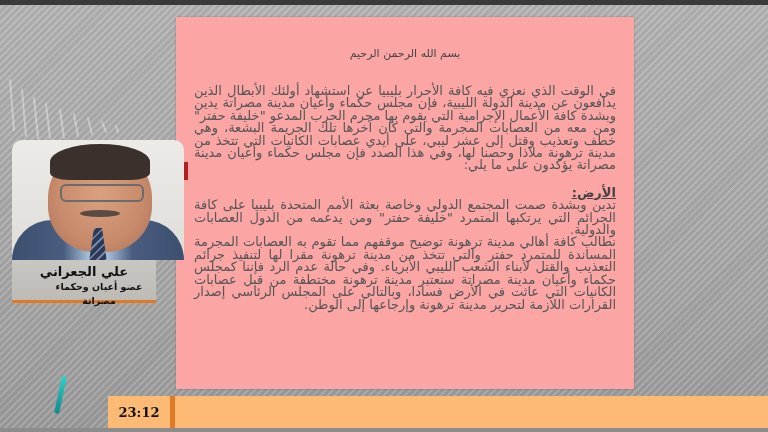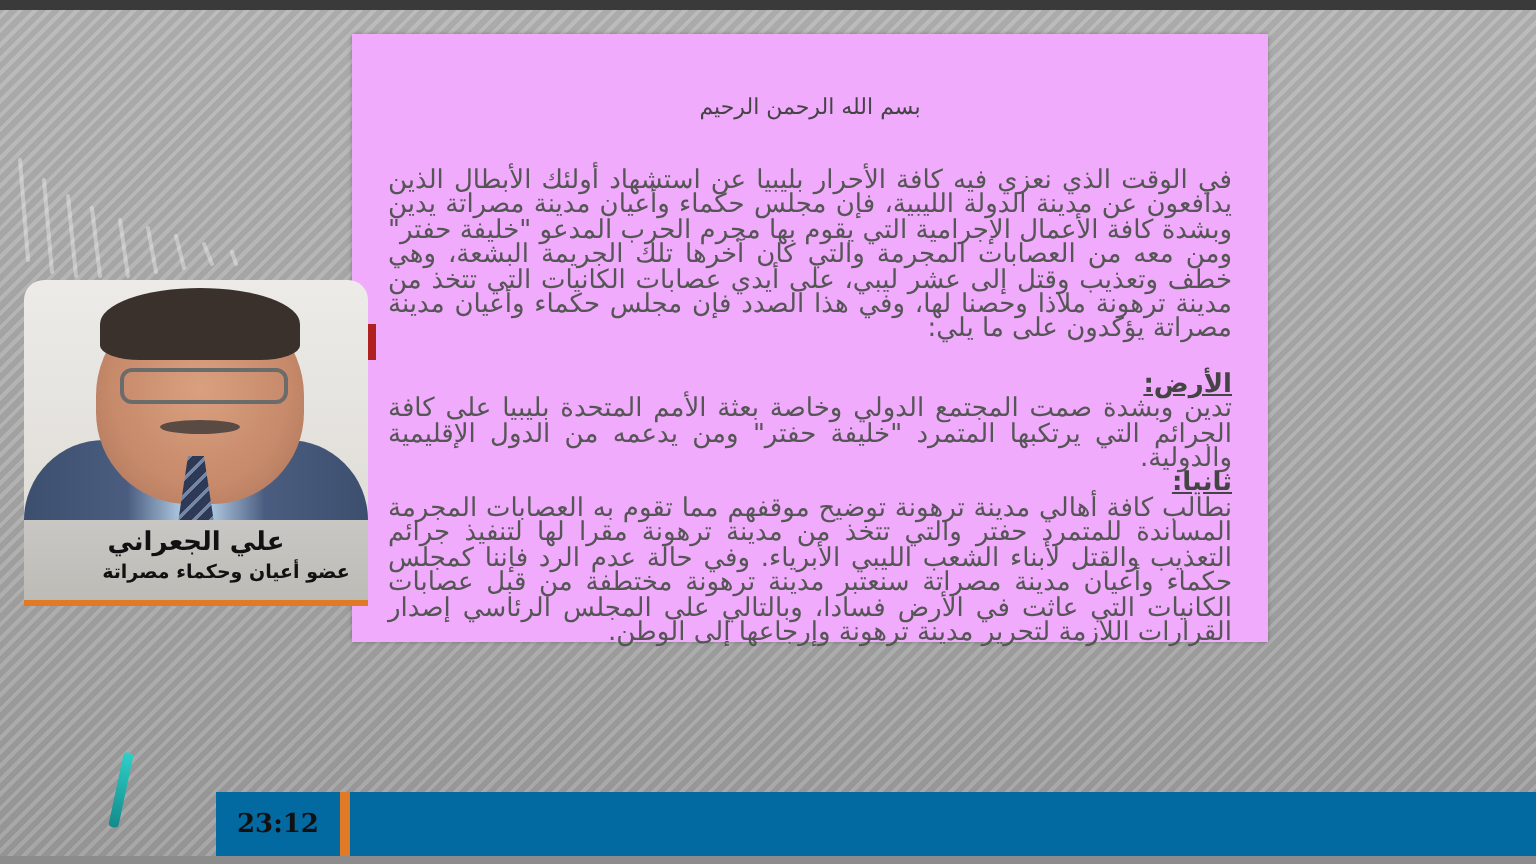--- a/index.html
+++ b/index.html
@@ -10,22 +10,22 @@
   }
   .bg {
     position:absolute; inset:0;
     background:
       repeating-linear-gradient(135deg, rgba(255,255,255,0.10) 0 2px, rgba(0,0,0,0.05) 2px 5px),
       linear-gradient(180deg,#b4b4b4 0%,#a8a8a8 60%,#9c9c9c 100%);
   }
   .top-bar { position:absolute; left:0; top:0; width:768px; height:5px; background:#3a3a3a; }
   .deco-lines { position:absolute; left:0; top:60px; width:140px; height:80px; }
   .document {
-    position:absolute; left:176px; top:17px; width:458px; height:304px;
-    background:#f0abfc; box-shadow:0 0 2px rgba(0,0,0,0.25);
+    position:absolute; left:176px; top:17px; width:458px; height:372px;
+    background:#fca5a5; box-shadow:0 0 2px rgba(0,0,0,0.25);
     direction:rtl; color:#555;
     font-family:"DejaVu Sans", sans-serif;
   }
   .doc-title { position:absolute; top:30px; left:0; right:0; text-align:center; font-size:11px; color:#444; }
   .doc-body { position:absolute; top:68px; left:18px; right:18px; font-size:13px; line-height:12.4px; text-align:justify; }
   .doc-body p { margin:0; }
   .doc-heading { text-decoration:underline; font-weight:bold; color:#444; }
   .gap { height:15px; }
   .guest-card {
     position:absolute; left:12px; top:140px; width:172px; height:160px;
@@ -53,33 +53,33 @@
     position:absolute; left:0; top:80px; width:172px; height:60px;
     background:linear-gradient(90deg,#3d4f6e 0%,#4a5d80 30%,#a9c2db 45%,#a9c2db 55%,#4a5d80 70%,#3d4f6e 100%);
     border-radius:40px 40px 0 0;
   }
   .photo .tie {
     position:absolute; left:76px; top:88px; width:20px; height:40px;
     background:repeating-linear-gradient(135deg,#2e3a55 0 4px,#7686a5 4px 6px);
     clip-path:polygon(30% 0,70% 0,100% 100%,0 100%);
   }
   .name-plate {
-    position:absolute; left:0; top:120px; width:172px; height:40px;
+    position:absolute; left:0; top:120px; width:144px; height:40px;
     background:linear-gradient(180deg,#c9c7c3 0%,#bdbbb6 100%);
     border-bottom:3px solid #e07a26; direction:rtl; text-align:center;
   }
   .guest-name { font-size:13px; font-weight:bold; color:#111; margin-top:3px; line-height:17px; }
   .guest-role { font-size:9.5px; font-weight:bold; color:#111; line-height:14px;margin-left:30px; }
   .red-tab { position:absolute; left:184px; top:162px; width:4px; height:18px; background:#b02020; }
   .teal-mark {
     position:absolute; left:58px; top:376px; width:5px; height:38px; background:linear-gradient(180deg,#2ed0c8,#128a8a);
     transform:rotate(12deg); border-radius:2px;
   }
   .ticker {
-    position:absolute; left:108px; top:396px; width:660px; height:32px; background:#0369a1;
+    position:absolute; left:108px; top:396px; width:660px; height:32px; background:#fdba74;
     display:flex; align-items:center;
   }
   .ticker-clock {
     width:62px; text-align:center; font-family:"DejaVu Serif", serif; font-weight:bold; font-size:13px; color:#111;
   }
   .ticker-divider { width:5px; height:32px; background:#e07a26; }
   .ticker-text {
     flex:1; direction:rtl; font-weight:bold; font-size:12.5px; color:#111; padding-right:8px; white-space:nowrap; overflow:hidden;
   }
   .bottom-bar { position:absolute; left:0; top:428px; width:768px; height:4px; background:#8c8c8c; }
@@ -103,22 +103,21 @@
     <line x1="116" y1="66" x2="118" y2="72"></line>
   </g>
 </svg>
 
 <div class="document">
   <div class="doc-title">بسم الله الرحمن الرحيم</div>
   <div class="doc-body">
     <p>في الوقت الذي نعزي فيه كافة الأحرار بليبيا عن استشهاد أولئك الأبطال الذين يدافعون عن مدينة الدولة الليبية، فإن مجلس حكماء وأعيان مدينة مصراتة يدين وبشدة كافة الأعمال الإجرامية التي يقوم بها مجرم الحرب المدعو "خليفة حفتر" ومن معه من العصابات المجرمة والتي كان آخرها تلك الجريمة البشعة، وهي خطف وتعذيب وقتل إلى عشر ليبي، على أيدي عصابات الكانيات التي تتخذ من مدينة ترهونة ملاذا وحصنا لها، وفي هذا الصدد فإن مجلس حكماء وأعيان مدينة مصراتة يؤكدون على ما يلي:</p>
     <div class="gap"></div>
     <p class="doc-heading">الأرض:</p>
-    <p>تدين وبشدة صمت المجتمع الدولي وخاصة بعثة الأمم المتحدة بليبيا على كافة الجرائم التي يرتكبها المتمرد "خليفة حفتر" ومن يدعمه من الدول الإقليمية والدولية.</p>
-    <p class="doc-heading">ثانيا:</p>
+    <p>تدين وبشدة صمت المجتمع الدولي وخاصة بعثة الأمم المتحدة بليبيا على كافة الجرائم التي يرتكبها المتمرد "خليفة حفتر" ومن يدعمه من الدول العصابات والدولية.</p>
     <p>نطالب كافة أهالي مدينة ترهونة توضيح موقفهم مما تقوم به العصابات المجرمة المساندة للمتمرد حفتر والتي تتخذ من مدينة ترهونة مقرا لها لتنفيذ جرائم التعذيب والقتل لأبناء الشعب الليبي الأبرياء. وفي حالة عدم الرد فإننا كمجلس حكماء وأعيان مدينة مصراتة سنعتبر مدينة ترهونة مختطفة من قبل عصابات الكانيات التي عاثت في الأرض فسادا، وبالتالي على المجلس الرئاسي إصدار القرارات اللازمة لتحرير مدينة ترهونة وإرجاعها إلى الوطن.</p>
   </div>
 </div>
 
 <div class="red-tab"></div>
 
 <div class="guest-card">
   <div class="photo">
     <div class="suit"></div>
     <div class="face"></div>

